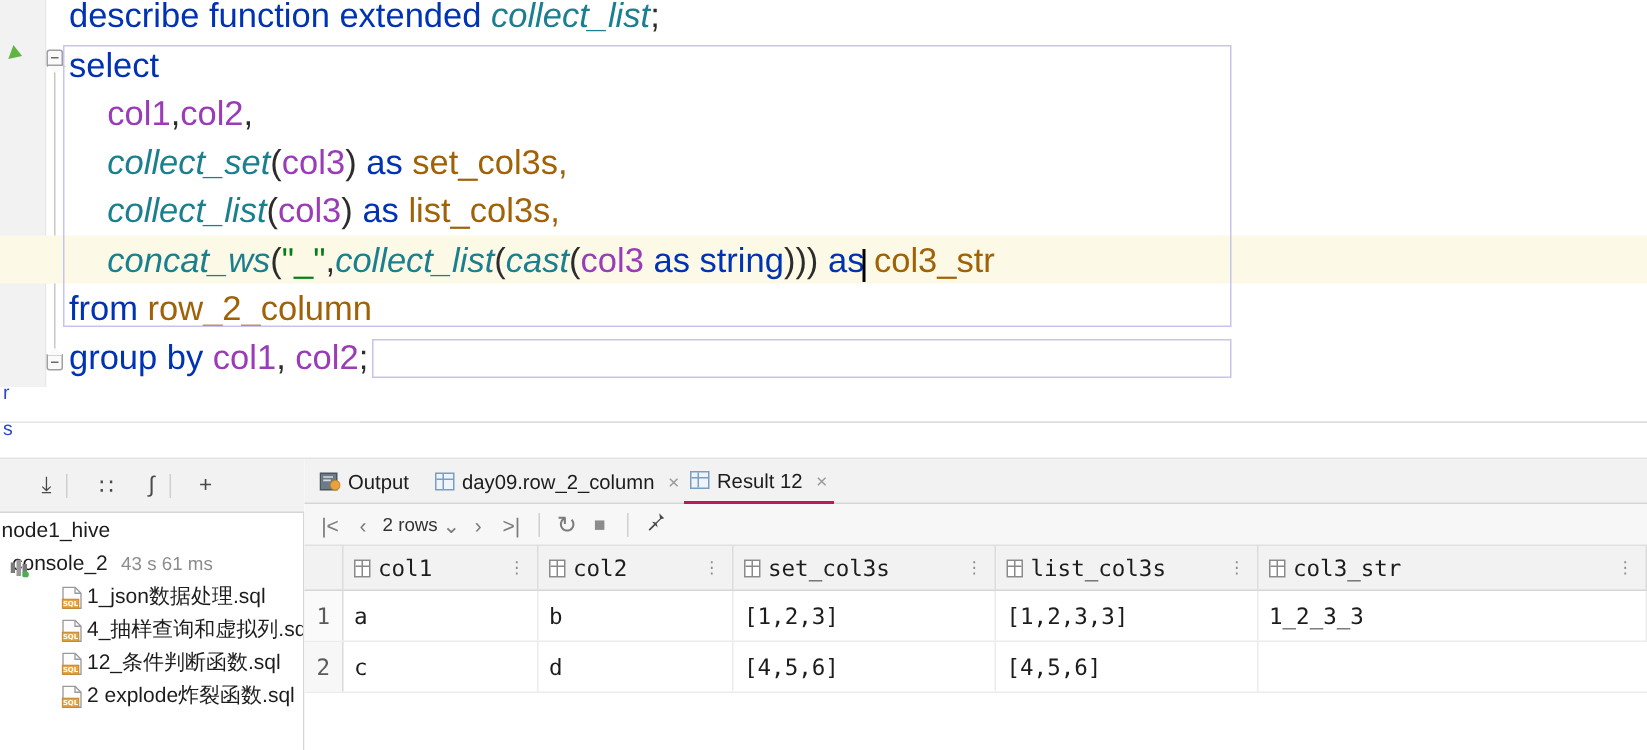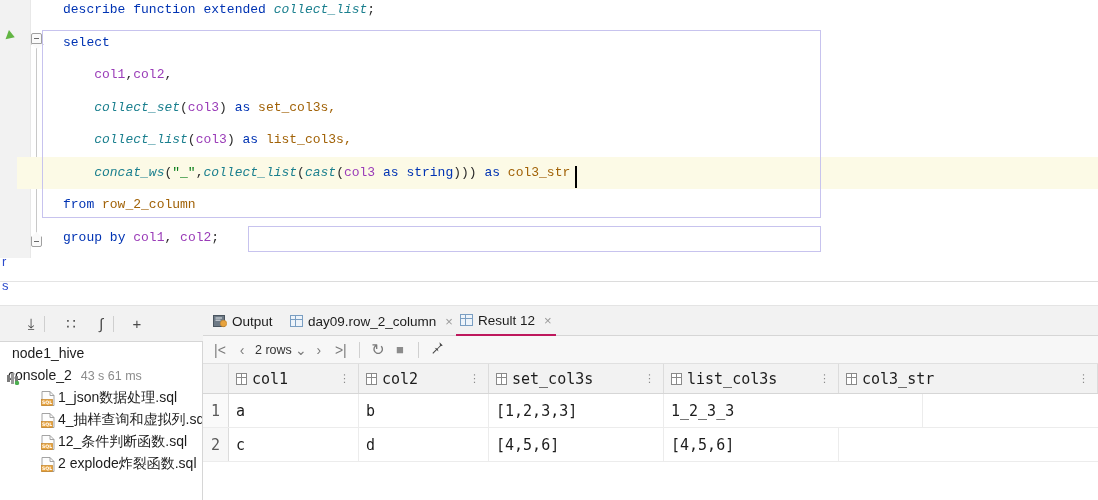--- a/index.html
+++ b/index.html
@@ -53,26 +53,25 @@
   }
   .fold-box.bottom { left: 31px; top: 236px; border-radius: 0 0 2px 2px; }
   .fold-box.bottom::before {
     content:""; position:absolute; left:-1px; top:-5px;
     width: 11px; height: 5px; background: #fafafa;
     clip-path: polygon(50% 0, 100% 100%, 0 100%);
   }
 
   .code-area {
     position: absolute; left: 42px; top: 0; right: 0; height: 258px;
-    font-family: Liberation Mono, monospace;
-    font-size: 13px;
+    font-family: Liberation Sans, sans-serif;
+    font-size: 23px;
     line-height: 32.5px;
     white-space: pre;
     color: #2c2c2c;
-    margin-left: 17px;
   }
   .ln { position: absolute; left: 4px; height: 32.5px; }
   .ln.hl { background: #fcfae6; left: -42px; padding-left: 46px; width: 1140px; }
 
   .kw    { color: #0033b3; }
   .func  { color: #1a7f8e; font-style: italic; }
   .col   { color: #9a3cb8; }
   .ident { color: #a16207; }
   .str   { color: #067d17; }
   .punct { color: #2c2c2c; }
@@ -120,21 +119,21 @@
   }
 
   
   .sidebar {
     position: absolute; left: 0; top: 342px; width: 203px; height: 158px;
     background: #ffffff; border-right: 1px solid #d6d6d6;
     font-size: 14px; color: #1c1c1c;
     overflow: hidden;
   }
   .sb-row { position: relative; height: 22px; line-height: 22px; white-space: nowrap; }
-  .sb-row.root { padding-left: 12px; }
+  .sb-row.root { padding-left: 1px; }
   .sb-row.console { padding-left: 8px; }
   .sb-row.file { padding-left: 28px; margin-left: 30px; }
   .sb-time { color: #8c8c8c; font-size: 12.5px; margin-left: 5px; }
 
   .ico-console {
     position: absolute; left: 7px; top: 5px; width: 13px; height: 12px;
   }
   .ico-sql {
     position: absolute; left: 11px; top: 4px; width: 14px; height: 15px;
   }
@@ -379,20 +378,21 @@
             <span class="ico-col"></span>
             <span>col3_str</span>
             <span class="sortmark">⋮</span>
           </div>
         </div>
       <div id="gbody">
           <div class="grow">
             <div class="gc-rownum">1</div>
             <div class="gc w-col1">a</div>
             <div class="gc w-col2">b</div>
+            <div class="gc w-col3">[1,2,3]</div>
             <div class="gc w-col4">[1,2,3,3]</div>
             <div class="gc w-col5">1_2_3_3</div>
           </div>
           <div class="grow">
             <div class="gc-rownum">2</div>
             <div class="gc w-col1">c</div>
             <div class="gc w-col2">d</div>
             <div class="gc w-col3">[4,5,6]</div>
             <div class="gc w-col4">[4,5,6]</div>
           </div>

